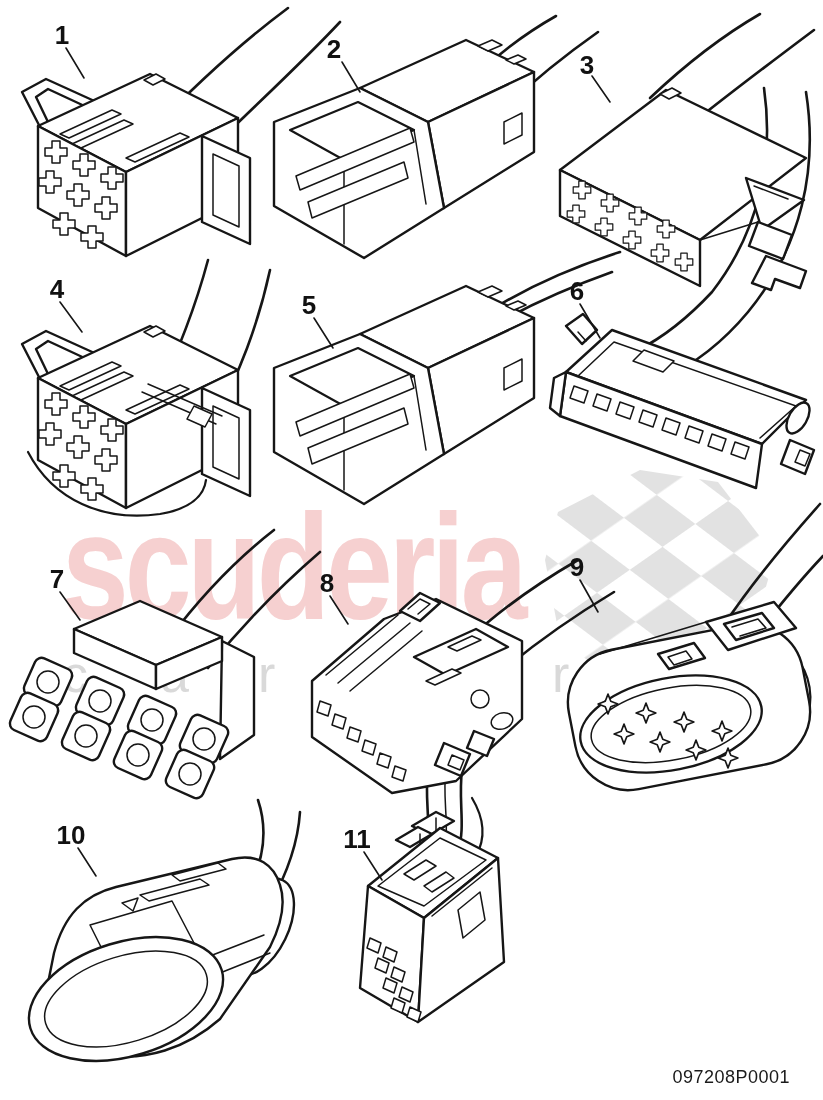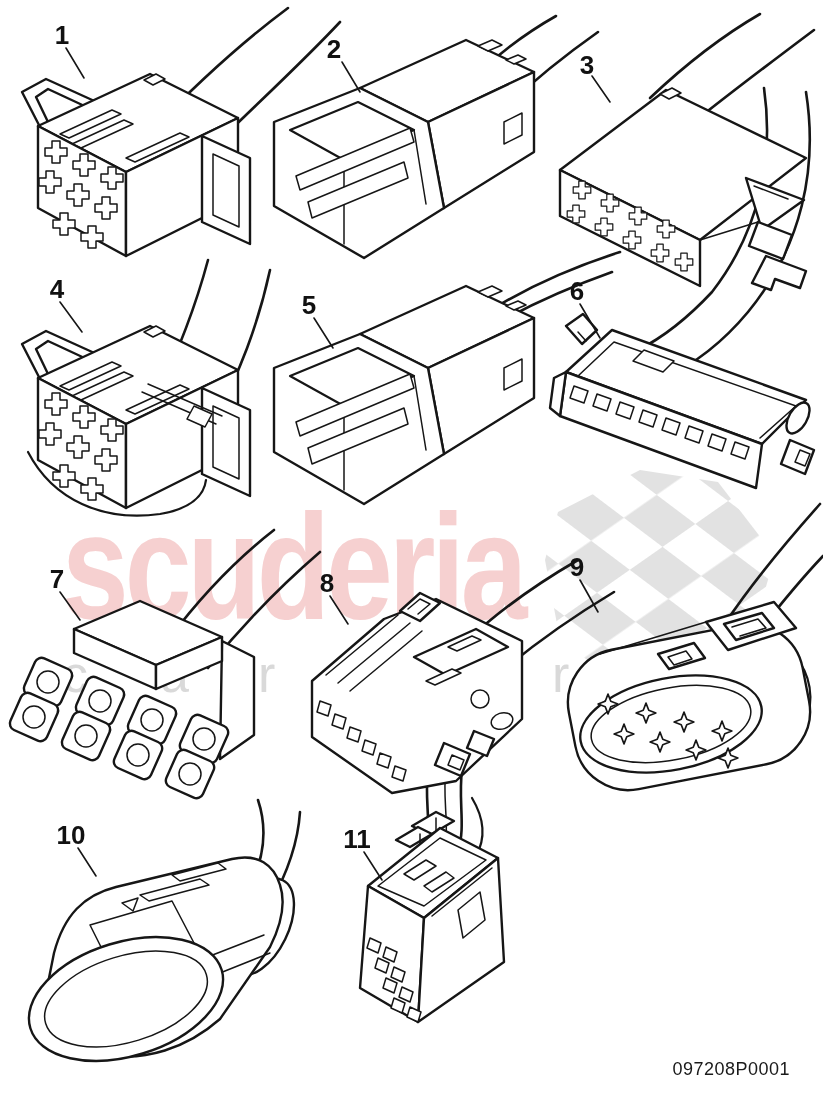--- a/index.html
+++ b/index.html
@@ -25,21 +25,21 @@
   #art{position:absolute;left:0;top:0;z-index:2;}
   .ln  {fill:#ffffff;stroke:#161616;stroke-width:2.4;stroke-linejoin:round;stroke-linecap:round;}
   .lnt {fill:#ffffff;stroke:#161616;stroke-width:1.5;stroke-linejoin:round;stroke-linecap:round;}
   .st  {fill:none;stroke:#161616;stroke-width:1.5;stroke-linejoin:round;stroke-linecap:round;}
   .st2 {fill:none;stroke:#161616;stroke-width:2.2;stroke-linejoin:round;stroke-linecap:round;}
   .wire{fill:none;stroke:#161616;stroke-width:2.6;stroke-linecap:round;}
   .lead{fill:none;stroke:#161616;stroke-width:1.6;stroke-linecap:round;}
   .num{font-family:"Liberation Sans",sans-serif;font-size:26px;font-weight:bold;fill:#111;}
   
   #part-number{
-    position:absolute;right:33px;bottom:20px;z-index:3;
+    position:absolute;right:33px;bottom:12px;z-index:3;
     font-size:18px;color:#1a1a1a;letter-spacing:.5px;
   }
 </style>
 </head>
 <body>
 
 <div id="page">
 
   <div id="watermark">
     <span class="wm-title">scuderia</span>

